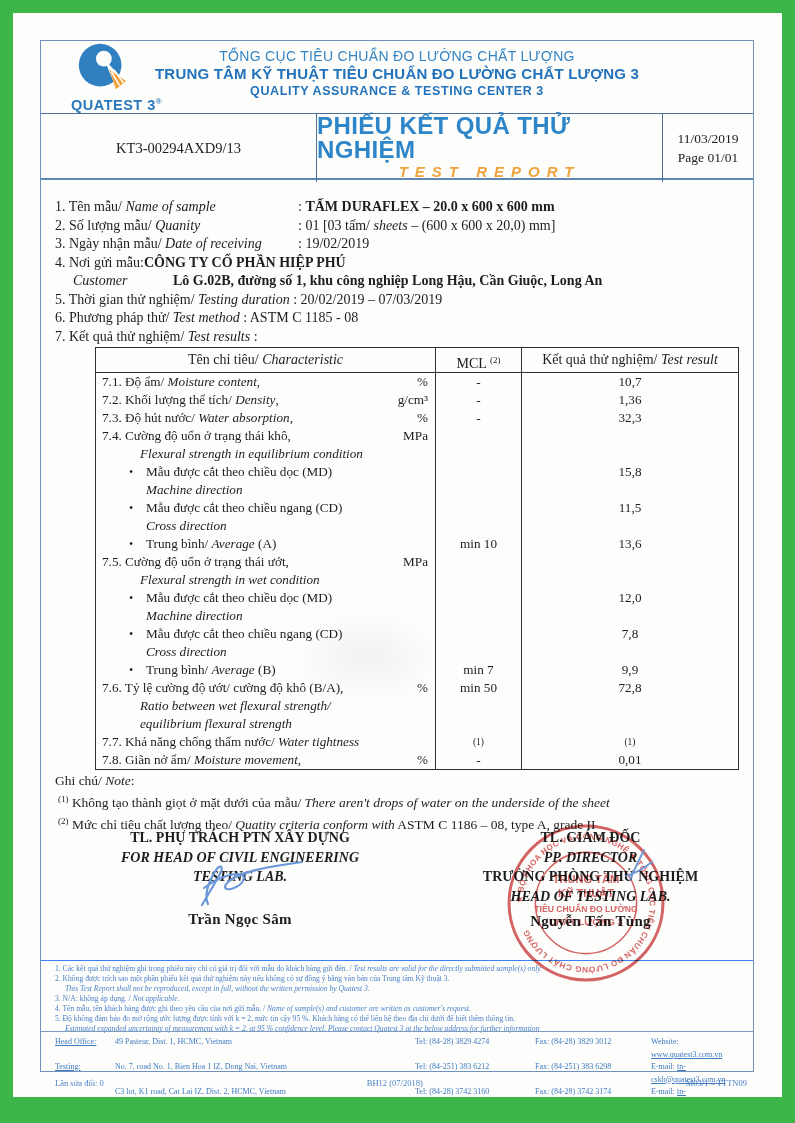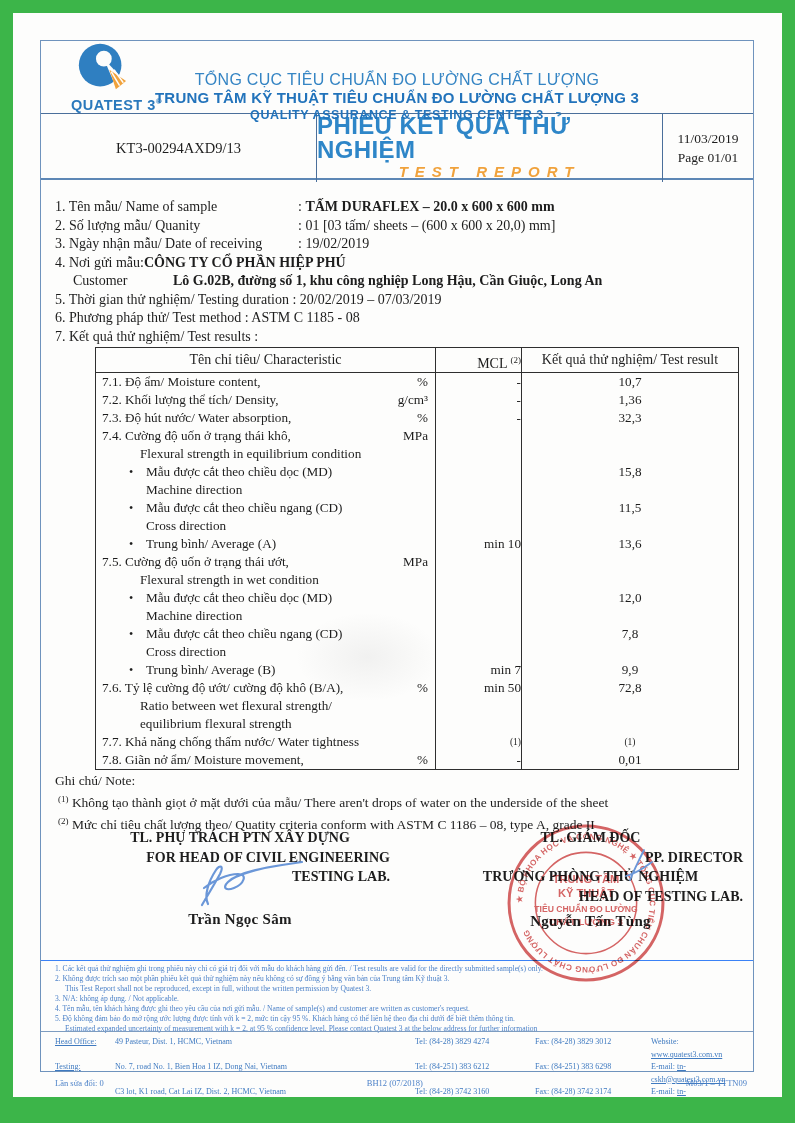--- a/index.html
+++ b/index.html
@@ -10,46 +10,46 @@
   .edge.l{left:0;top:0;width:13px;height:1123px;}
   .edge.r{left:782px;top:0;width:13px;height:1123px;}
   .edge.b{left:0;top:1097px;width:795px;height:26px;}
 
   .doc{position:absolute;left:40px;top:40px;width:714px;height:1032px;border:1.2px solid #6f93bd;box-sizing:border-box;}
   .hdr{position:relative;height:72px;border-bottom:1.5px solid #4a6f9b;}
   .logo{position:absolute;left:30px;top:1px;width:116px;}
   .logo-text{font-family:"Liberation Sans",sans-serif;font-weight:bold;font-size:14.5px;color:#2a78bc;letter-spacing:.5px;line-height:12px;}
   .logo-text sup{font-size:8px;}
   .org{text-align:center;padding-top:7px;font-family:"Liberation Sans",sans-serif;}
-  .org1{font-size:16px;color:#3585c4;letter-spacing:.3px;line-height:16px;margin-top:24px;}
+  .org1{font-size:14px;color:#3585c4;letter-spacing:.3px;line-height:16px;}
   .org2{font-size:15px;font-weight:bold;color:#2273bb;letter-spacing:.2px;line-height:19px;}
   .org3{font-size:12.5px;font-weight:bold;color:#2273bb;letter-spacing:.6px;line-height:16px;}
   .title-row{display:grid;grid-template-columns:276px 346px 1fr;height:66px;border-bottom:2.5px solid #5d87b5;box-sizing:border-box;}
   .title-row .cell{display:flex;flex-direction:column;justify-content:center;align-items:center;}
   .c-repno{border-right:1.5px solid #4a6f9b;font-size:14.5px;}
   .c-title{border-right:1.5px solid #4a6f9b;font-family:"Liberation Sans",sans-serif;}
   .title-vi{font-size:24px;font-weight:bold;color:#2e86c8;letter-spacing:.4px;line-height:24px;}
   .title-en{font-size:15px;font-weight:bold;font-style:italic;color:#f0a23c;letter-spacing:7px;line-height:20px;}
   .c-date{font-size:13.5px;line-height:19px;}
 
-  .it{text-align:right;}
+  .it{font-style:italic;}
   .bd{font-weight:bold;}
   .sp{font-size:9px;vertical-align:5px;}
 
   #sample-info{position:absolute;left:55px;top:198px;width:695px;font-size:14px;line-height:18.5px;z-index:2;}
   .info-line{white-space:nowrap;}
   .ilabel{display:inline-block;}
 
   #results-table{position:absolute;left:95px;top:347px;width:644px;border:1.8px solid #2f2f2f;box-sizing:border-box;z-index:2;background:transparent;}
   .thead{display:grid;grid-template-columns:340px 86px 1fr;height:24px;line-height:24px;border-bottom:1.6px solid #2f2f2f;font-size:14px;}
   .th{text-align:center;}
   .th.tc1{padding-left:0;}
   .trow{display:grid;grid-template-columns:340px 86px 1fr;line-height:18px;min-height:18px;font-size:13.2px;}
   .tc1{border-right:1.3px solid #2f2f2f;padding-left:6px;position:relative;white-space:nowrap;box-sizing:border-box;}
-  .tc2{border-right:1.3px solid #2f2f2f;text-align:right;}
+  .tc2{border-right:1.3px solid #2f2f2f;text-align:center;}
   .tc3{text-align:center;}
   .tc1.sub{padding-left:44px;}
   .tc1.bullet{padding-left:50px;}
   .tc1.bsub{padding-left:50px;}
   .blt{position:absolute;left:33px;top:0;font-size:12px;}
   .unit{position:absolute;right:7px;top:0;}
   .supv{font-size:9.5px;}
 
   #notes{position:absolute;left:55px;top:771px;width:695px;font-size:13.5px;line-height:19px;z-index:2;}
   .note-line.nsup{padding-left:3px;}

